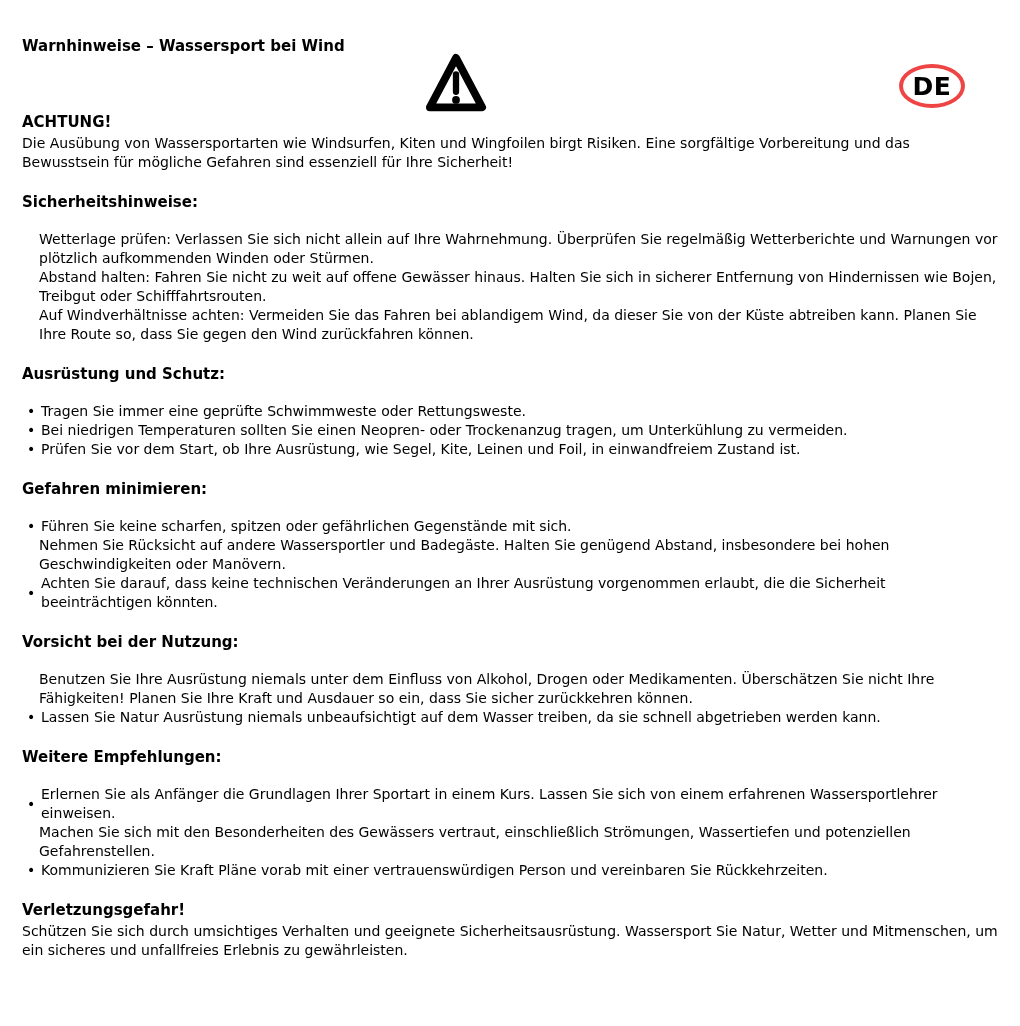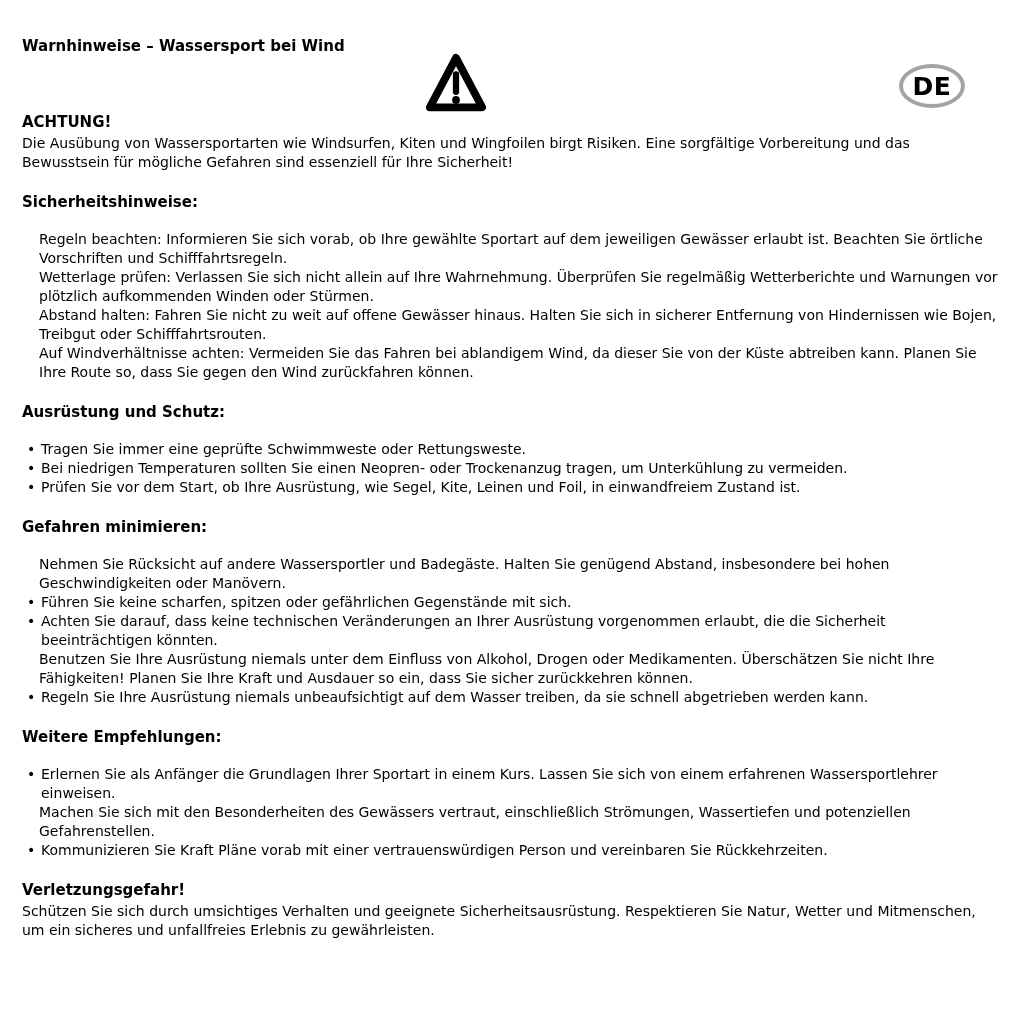--- a/index.html
+++ b/index.html
@@ -41,21 +41,21 @@
     top: 16px;
     width: 62px;
     height: 62px;
   }
   .lang-badge {
     position: absolute;
     right: 33px;
     top: 27px;
     width: 58px;
     height: 36px;
-    border: 4px solid #a3a3a3;
+    border: 4px solid #ef4444;
     border-radius: 50%;
     display: flex;
     align-items: center;
     justify-content: center;
     font-weight: bold;
     font-size: 25px;
     letter-spacing: 0.5px;
   }
   
   .section-heading {
@@ -65,21 +65,21 @@
     line-height: 19px;
   }
   .doc-header + section .section-heading {
     margin-top: 32px;
   }
   .section-heading.tight {
     margin-bottom: 2px;
   }
   .item {
     display: flex;
-    align-items: flex-start;
+    align-items: center;
   }
   .item.plain  { padding-left: 0; }
   .item.indent { padding-left: 17px; }
   .item.bullet { padding-left: 5px; }
   .item .marker {
     flex: 0 0 14px;
     width: 14px;
   }
   .item.bullet .marker::before {
     content: "\2022";
@@ -112,23 +112,20 @@
   <section>
     <div class="section-heading tight">ACHTUNG!</div>
     <div class="item plain">
       <div class="text">Die Ausübung von Wassersportarten wie Windsurfen, Kiten und Wingfoilen birgt Risiken. Eine sorgfältige Vorbereitung und das Bewusstsein für mögliche Gefahren sind essenziell für Ihre Sicherheit!</div>
     </div>
   </section>
 
   <section>
     <div class="section-heading">Sicherheitshinweise:</div>
     <div class="item indent">
-      <div class="text">Regeln beachten: Informieren Sie sich vorab, ob Ihre gewählte Sportart auf dem jeweiligen Gewässer erlaubt ist. Beachten Sie örtliche Vorschriften und Schifffahrtsregeln.</div>
-    </div>
-    <div class="item indent">
       <div class="text">Wetterlage prüfen: Verlassen Sie sich nicht allein auf Ihre Wahrnehmung. Überprüfen Sie regelmäßig Wetterberichte und Warnungen vor plötzlich aufkommenden Winden oder Stürmen.</div>
     </div>
     <div class="item indent">
       <div class="text">Abstand halten: Fahren Sie nicht zu weit auf offene Gewässer hinaus. Halten Sie sich in sicherer Entfernung von Hindernissen wie Bojen, Treibgut oder Schifffahrtsrouten.</div>
     </div>
     <div class="item indent">
       <div class="text">Auf Windverhältnisse achten: Vermeiden Sie das Fahren bei ablandigem Wind, da dieser Sie von der Küste abtreiben kann. Planen Sie Ihre Route so, dass Sie gegen den Wind zurückfahren können.</div>
     </div>
   </section>
 
@@ -143,40 +140,41 @@
       <div class="text">Bei niedrigen Temperaturen sollten Sie einen Neopren- oder Trockenanzug tragen, um Unterkühlung zu vermeiden.</div>
     </div>
     <div class="item bullet">
       <span class="marker"></span>
       <div class="text">Prüfen Sie vor dem Start, ob Ihre Ausrüstung, wie Segel, Kite, Leinen und Foil, in einwandfreiem Zustand ist.</div>
     </div>
   </section>
 
   <section>
     <div class="section-heading">Gefahren minimieren:</div>
-    <div class="item indent">
-      <div class="text">Nehmen Sie Rücksicht auf andere Wassersportler und Badegäste. Halten Sie genügend Abstand, insbesondere bei hohen Geschwindigkeiten oder Manövern.</div>
-    </div>
     <div class="item bullet">
       <span class="marker"></span>
       <div class="text">Führen Sie keine scharfen, spitzen oder gefährlichen Gegenstände mit sich.</div>
+    </div>
+    <div class="item indent">
+      <div class="text">Nehmen Sie Rücksicht auf andere Wassersportler und Badegäste. Halten Sie genügend Abstand, insbesondere bei hohen Geschwindigkeiten oder Manövern.</div>
     </div>
     <div class="item bullet">
       <span class="marker"></span>
       <div class="text">Achten Sie darauf, dass keine technischen Veränderungen an Ihrer Ausrüstung vorgenommen erlaubt, die die Sicherheit beeinträchtigen könnten.</div>
     </div>
   </section>
 
   <section>
+    <div class="section-heading">Vorsicht bei der Nutzung:</div>
     <div class="item indent">
       <div class="text">Benutzen Sie Ihre Ausrüstung niemals unter dem Einfluss von Alkohol, Drogen oder Medikamenten. Überschätzen Sie nicht Ihre Fähigkeiten! Planen Sie Ihre Kraft und Ausdauer so ein, dass Sie sicher zurückkehren können.</div>
     </div>
     <div class="item bullet">
       <span class="marker"></span>
-      <div class="text">Regeln Sie Ihre Ausrüstung niemals unbeaufsichtigt auf dem Wasser treiben, da sie schnell abgetrieben werden kann.</div>
+      <div class="text">Lassen Sie Natur Ausrüstung niemals unbeaufsichtigt auf dem Wasser treiben, da sie schnell abgetrieben werden kann.</div>
     </div>
   </section>
 
   <section>
     <div class="section-heading">Weitere Empfehlungen:</div>
     <div class="item bullet">
       <span class="marker"></span>
       <div class="text">Erlernen Sie als Anfänger die Grundlagen Ihrer Sportart in einem Kurs. Lassen Sie sich von einem erfahrenen Wassersportlehrer einweisen.</div>
     </div>
     <div class="item indent">
@@ -184,17 +182,17 @@
     </div>
     <div class="item bullet">
       <span class="marker"></span>
       <div class="text">Kommunizieren Sie Kraft Pläne vorab mit einer vertrauenswürdigen Person und vereinbaren Sie Rückkehrzeiten.</div>
     </div>
   </section>
 
   <section>
     <div class="section-heading tight">Verletzungsgefahr!</div>
     <div class="item plain">
-      <div class="text">Schützen Sie sich durch umsichtiges Verhalten und geeignete Sicherheitsausrüstung. Respektieren Sie Natur, Wetter und Mitmenschen, um ein sicheres und unfallfreies Erlebnis zu gewährleisten.</div>
+      <div class="text">Schützen Sie sich durch umsichtiges Verhalten und geeignete Sicherheitsausrüstung. Wassersport Sie Natur, Wetter und Mitmenschen, um ein sicheres und unfallfreies Erlebnis zu gewährleisten.</div>
     </div>
   </section>
 
 </div>
 
 </body></html>

